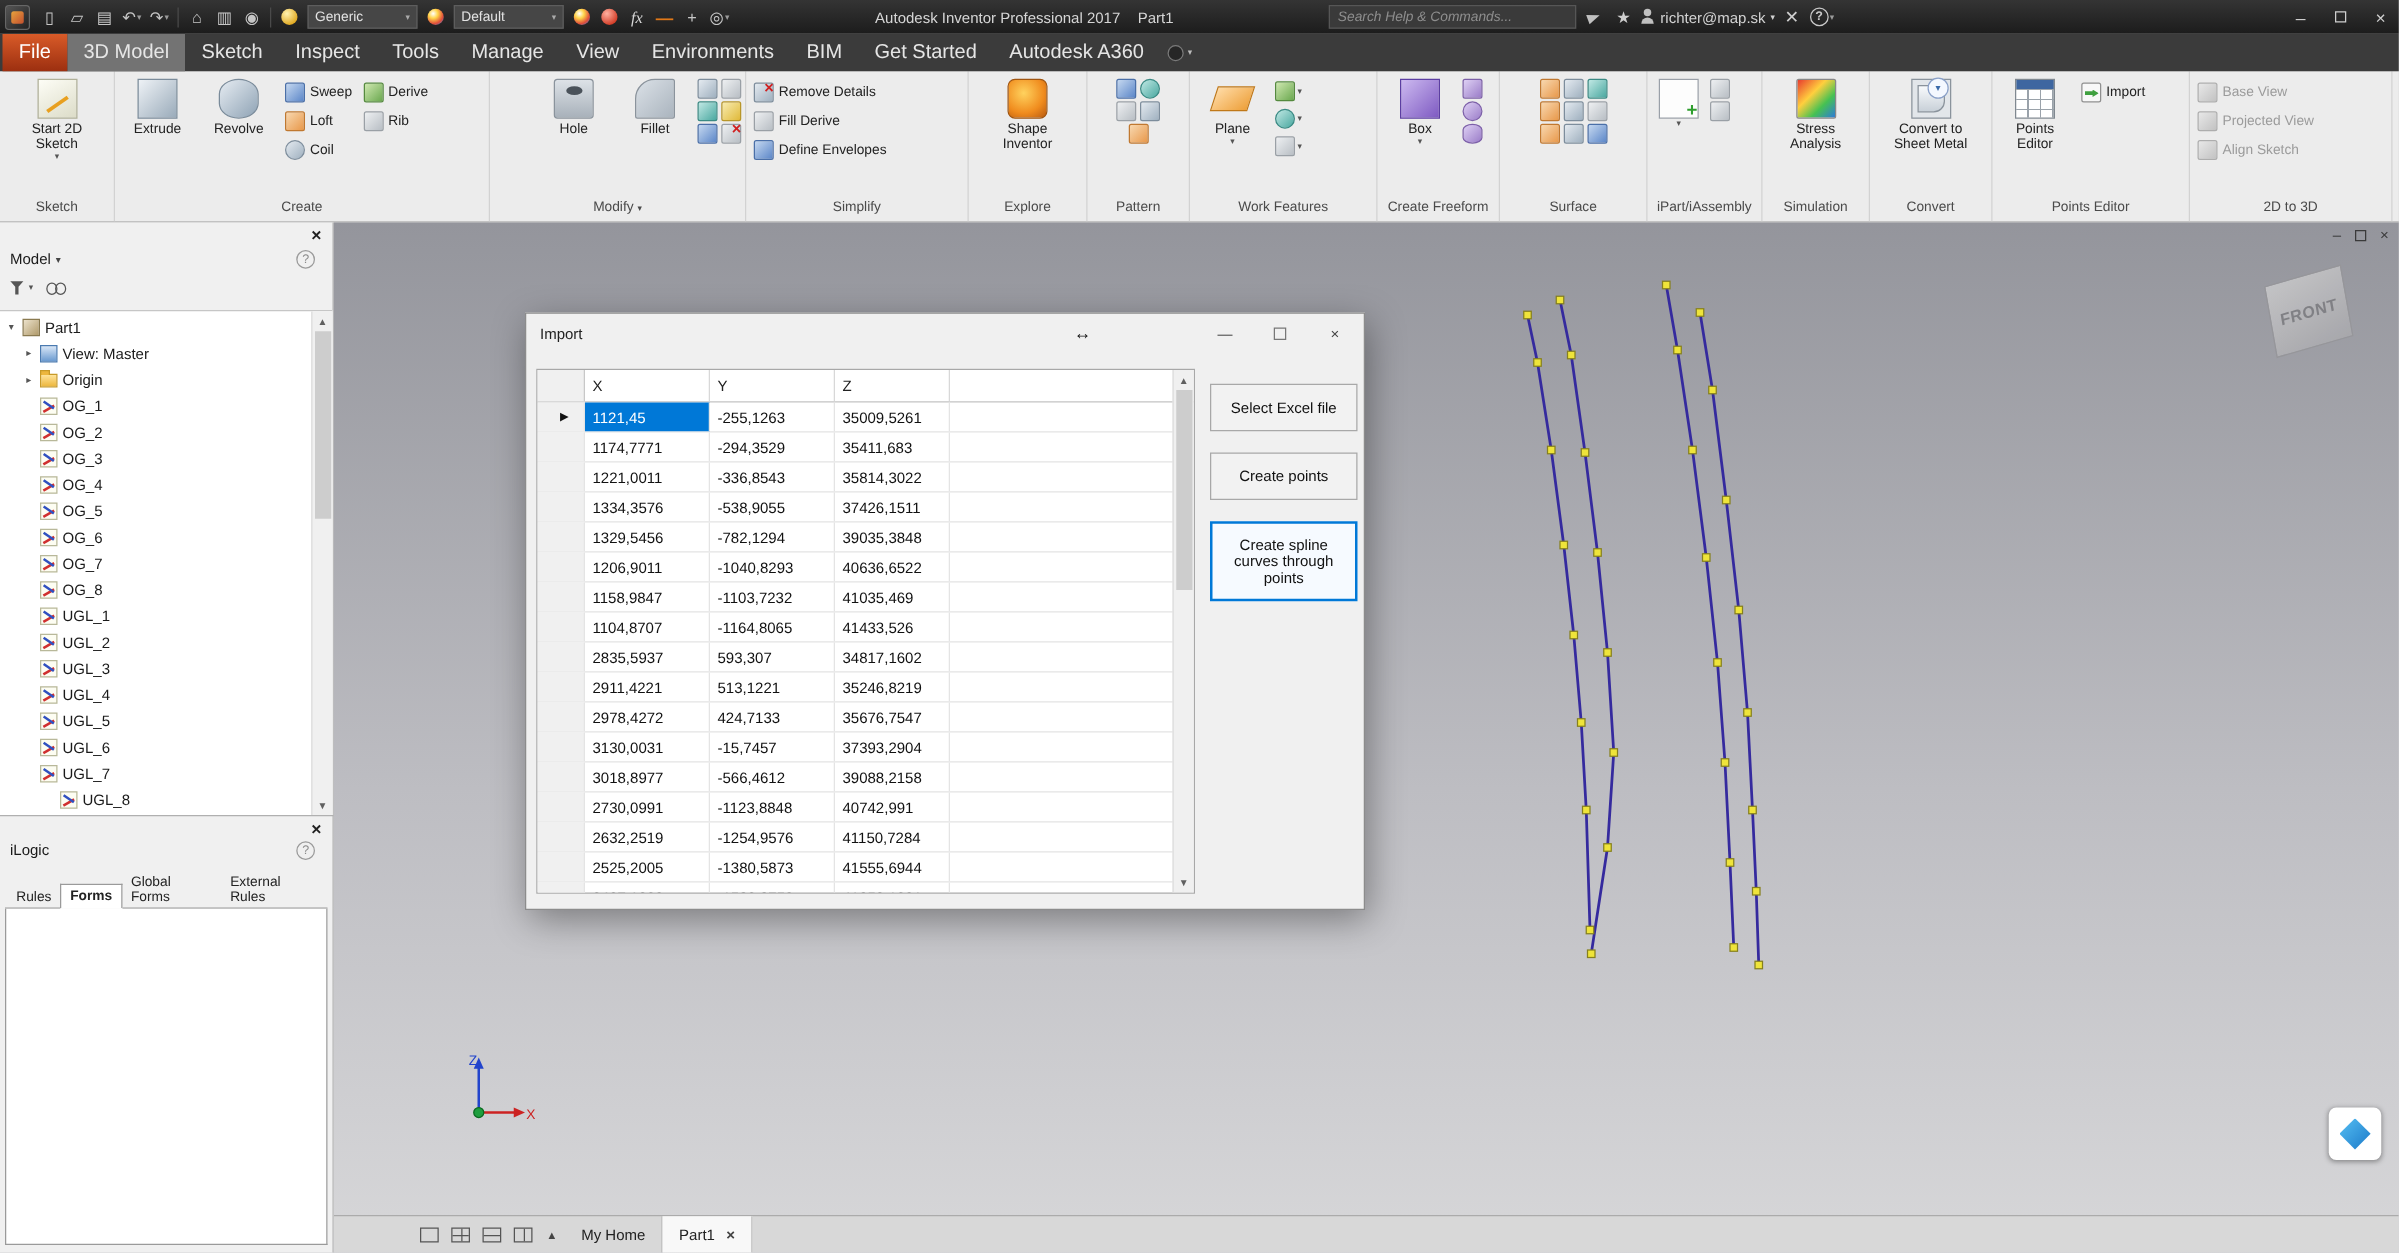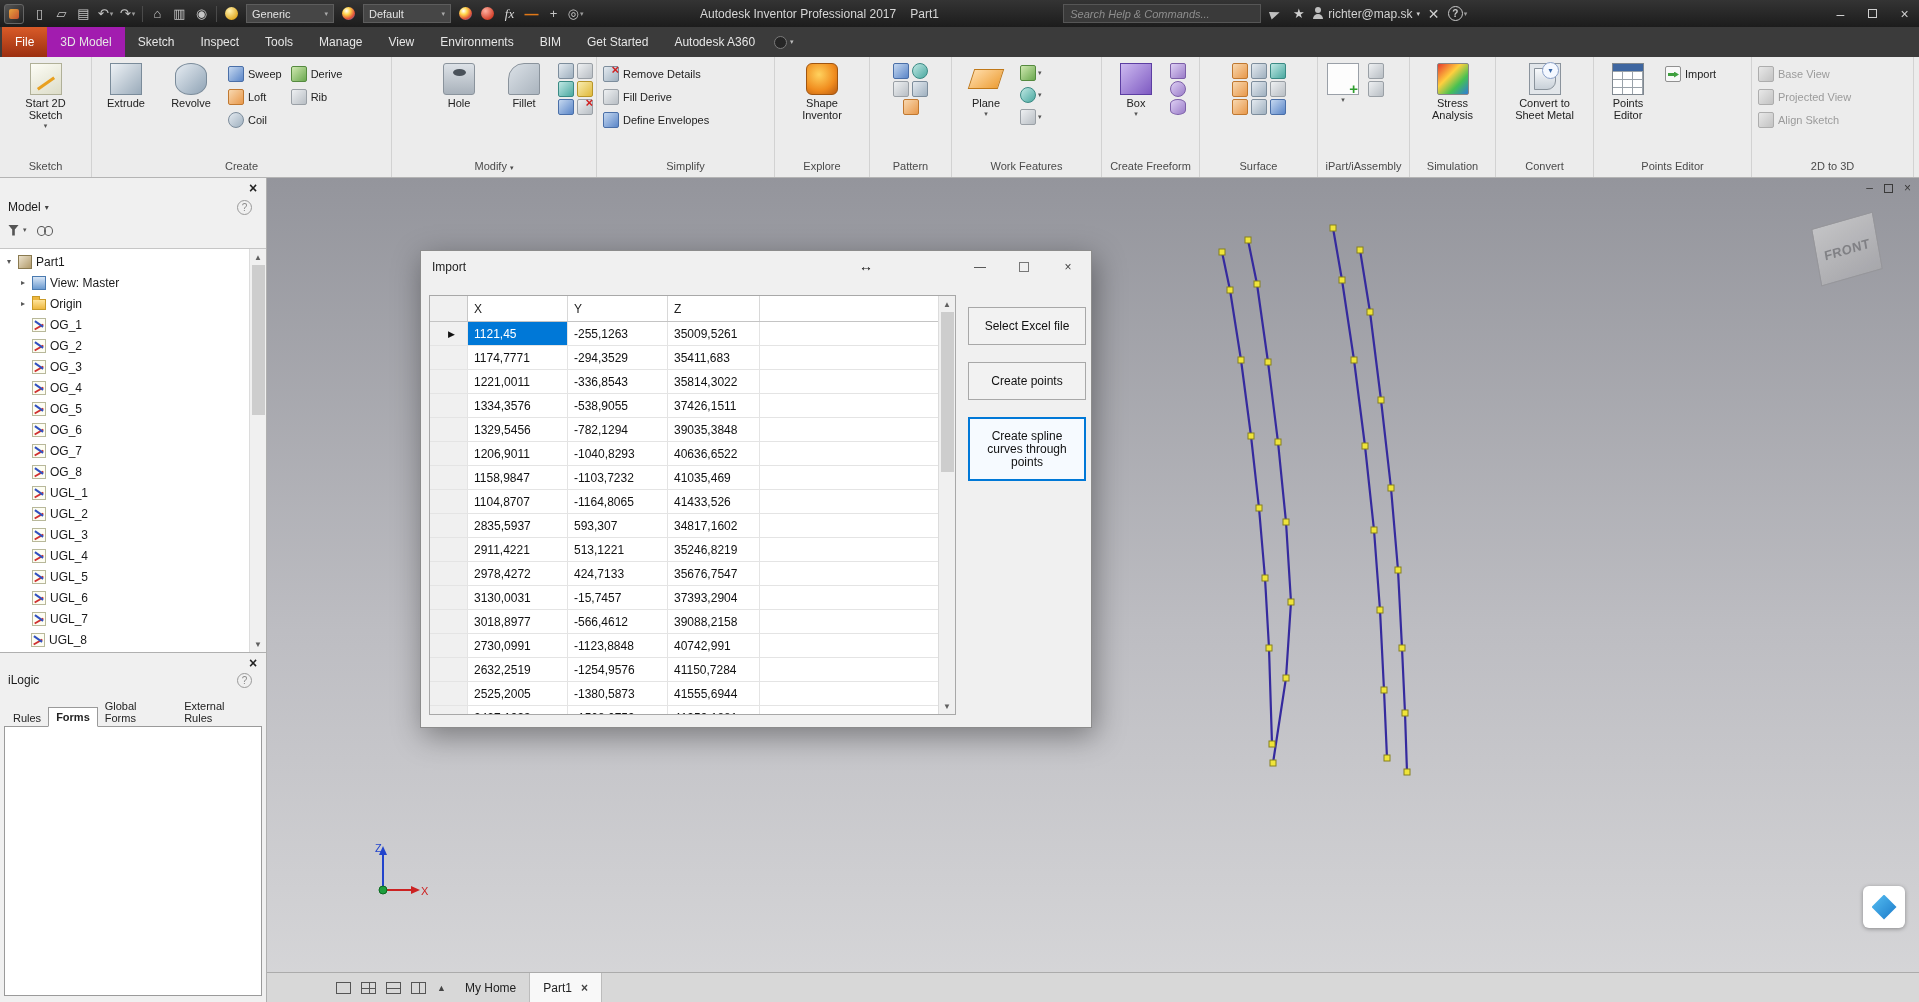--- a/index.html
+++ b/index.html
@@ -32,23 +32,23 @@
 .ppl:before{content:"";position:absolute;left:3px;top:0;width:6px;height:6px;border-radius:50%;background:#c0c0c0}
 .ppl:after{content:"";position:absolute;left:1px;top:7px;width:10px;height:5px;border-radius:5px 5px 0 0;background:#c0c0c0}
 .xwing{font-size:14px;color:#cfcfcf;font-weight:bold}
 .helpc{width:15px;height:15px;border-radius:50%;border:1.5px solid #c9c9c9;display:flex;align-items:center;justify-content:center;font-size:10px;font-weight:bold;color:#c9c9c9}
 .tb-spacer{width:352px}
 .winbtn{width:29px;height:27px;display:flex;align-items:center;justify-content:center;color:#cfcfcf;font-size:14px}
 .maxsq{width:9px;height:9px;border:1.5px solid #cfcfcf}
 
 
 #tabrow{position:absolute;left:0;top:27px;width:100%;height:30px;background:#3b3b3b;display:flex;align-items:stretch;padding-left:2px;z-index:59}
-.rtab{padding:0 13px;display:flex;align-items:center;color:#e6e6e6;font-size:12px;white-space:nowrap}
+.rtab{padding:0 13px;display:flex;align-items:center;color:#e6e6e6;font-size:16px;white-space:nowrap}
 .rtab.file{background:linear-gradient(#d95b28,#9c2f10);color:#fff}
-.rtab.active{background:#a21caf}
+.rtab.active{background:#737373}
 .tab-gear{display:flex;align-items:center;gap:3px;margin-left:6px;color:#bbb}
 .gearc{width:13px;height:13px;border-radius:50%;background:#262626;border:1px solid #7a7a7a}
 .tab-gear .ddm{font-size:7px}
 
 
 #ribbon{position:absolute;left:0;top:57px;width:100%;height:121px;background:#ececec;border-bottom:1px solid #b4b4b4;display:flex}
 .rgroup{height:100%;border-right:1px solid #d2d2d2;display:flex;flex-direction:column;flex:0 0 auto}
 .rg-c{flex:1;display:flex;padding:3px 3px 0;gap:3px;justify-content:center}
 .rg-l{height:19px;font-size:11px;color:#4a4a4a;text-align:center;line-height:17px;white-space:nowrap;overflow:hidden}
 .bigbtn{width:62px;display:flex;flex-direction:column;align-items:center;padding-top:3px;border-radius:2px}
@@ -630,21 +630,21 @@
         <div class="tree-row" style="padding-left: 18px;">
           <span class="tree-arrow"></span>
           <span class="ticon ticon-sketch3d"></span>
           <span class="tlabel">UGL_6</span>
         </div>
         <div class="tree-row" style="padding-left: 18px;">
           <span class="tree-arrow"></span>
           <span class="ticon ticon-sketch3d"></span>
           <span class="tlabel">UGL_7</span>
         </div>
-        <div class="tree-row" style="padding-left: 17px;">
+        <div class="tree-row" style="padding-left: 34px;">
           <span class="tree-arrow"></span>
           <span class="ticon ticon-sketch3d"></span>
           <span class="tlabel">UGL_8</span>
         </div>
         <div class="tree-row" style="padding-left: 18px;">
           <span class="tree-arrow"></span>
         </div>
       </div>
     <div class="vscroll">
       <div class="sb-ar">▲</div>

